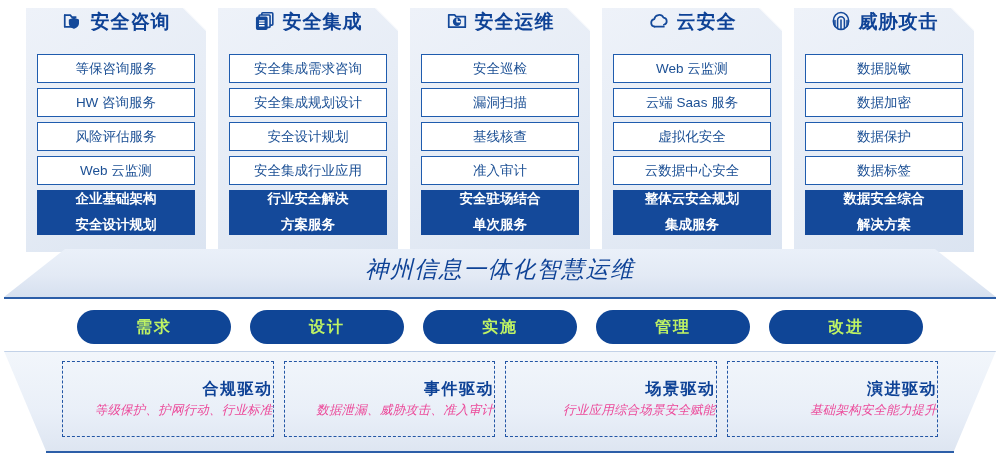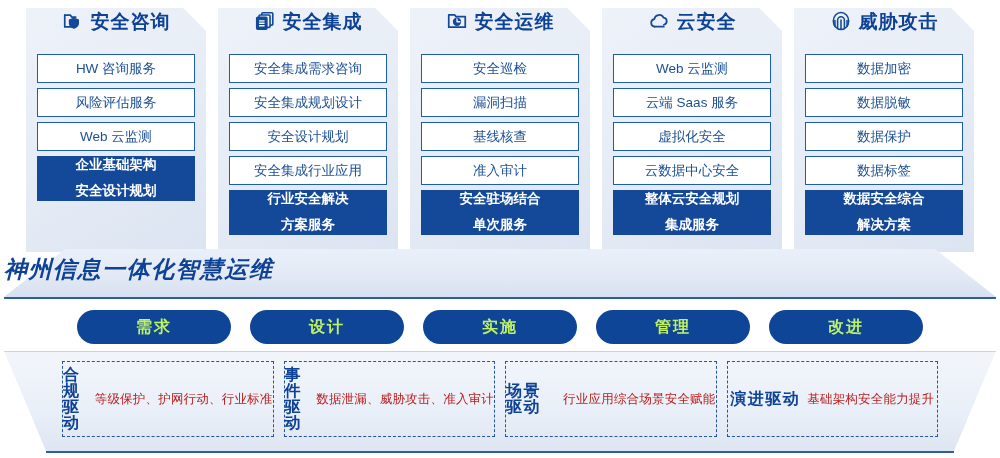--- a/index.html
+++ b/index.html
@@ -102,22 +102,23 @@
   .banner-shape {
     position: absolute;
     inset: 0;
     background: linear-gradient(180deg, #eaf0f9 0%, #e3eaf5 55%, #d6e0ef 100%);
     clip-path: polygon(61px 0, 931px 0, 992px 48px, 992px 50px, 0 50px, 0 48px);
     border-bottom: 2px solid #2c5ea8;
   }
   .banner-title {
     position: absolute;
     left: 0; right: 0; top: 6px;
+    text-align: center;
     font-size: 23px;
-    font-weight: bold;
+    font-weight: normal;
     font-style: italic;
     color: #0e4296;
     letter-spacing: 1.5px;
     line-height: 1.3;
   }
 
   
   .pills {
     position: absolute;
     top: 310px;
@@ -169,58 +170,61 @@
     top: 10px;
     width: 876px;
     height: 76px;
     display: flex;
     gap: 10px;
   }
   .driver {
     flex: 1 1 0;
     border: 1.6px dashed #2255a4;
     display: flex;
-    align-items: center;
+    flex-direction: column;
+    align-items: flex-end;
     justify-content: center;
     gap: 7px;
     background: transparent;
   }
   .driver-title {
     font-size: 16px;
     font-weight: bold;
     color: #0e4296;
     letter-spacing: 1.5px;
     line-height: 1;
   }
   .driver-sub {
     font-size: 12.5px;
-    color: #b91c1c;
+    color: #ec4899;
     letter-spacing: 0.2px;
     line-height: 1;
     white-space: nowrap;
+    font-style: italic;
   }
 </style>
 </head>
 <body>
 
 <div id="root">
 
   <div class="pillars">
 
     <div class="pillar">
       <div class="pillar-head">
         <span class="pillar-icon">
           <svg viewBox="0 0 24 24" width="22" height="22" fill="none" stroke="#14499a" stroke-width="1.9" stroke-linejoin="round" stroke-linecap="round">
             <path d="M3 5.5h6l1.6 2.2H15"></path>
             <path d="M3 5.5v13h8"></path>
             <path d="M13 9.4l4.6 1.5v3.6c0 2.6-2.1 4.2-4.6 5-2.5-.8-4.6-2.4-4.6-5v-3.6z" fill="#14499a" stroke="#14499a"></path>
           </svg>
         </span>
         <span class="pillar-title">安全咨询</span>
       </div>
+      <div class="item">等保咨询服务</div>
       <div class="item">HW 咨询服务</div>
       <div class="item">风险评估服务</div>
       <div class="item">Web 云监测</div>
       <div class="item-last">
         <span>企业基础架构</span>
         <span>安全设计规划</span>
       </div>
     </div>
 
     <div class="pillar">
@@ -292,22 +296,22 @@
           <svg viewBox="0 0 24 24" width="22" height="22" fill="none" stroke="#14499a" stroke-width="1.7" stroke-linecap="round">
             <ellipse cx="12" cy="12" rx="8.4" ry="9.2"></ellipse>
             <path d="M8.3 20.3V11a3.7 3.7 0 0 1 7.4 0v9.3"></path>
             <path d="M12 20.6V11"></path>
             <path d="M5.4 17.6V11.6"></path>
             <path d="M18.6 17.6V11.6"></path>
           </svg>
         </span>
         <span class="pillar-title">威胁攻击</span>
       </div>
+      <div class="item">数据脱敏</div>
       <div class="item">数据加密</div>
-      <div class="item">数据脱敏</div>
       <div class="item">数据保护</div>
       <div class="item">数据标签</div>
       <div class="item-last">
         <span>数据安全综合</span>
         <span>解决方案</span>
       </div>
     </div>
 
   </div>
 

